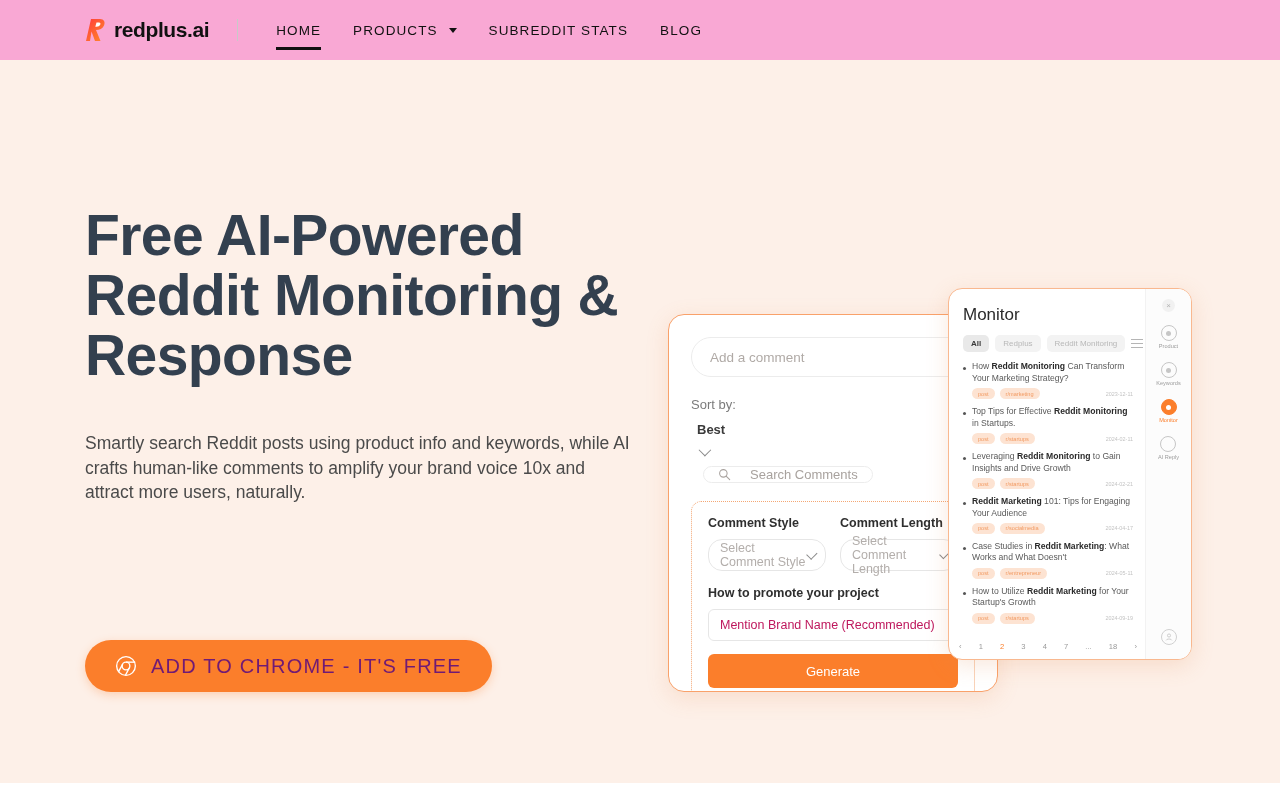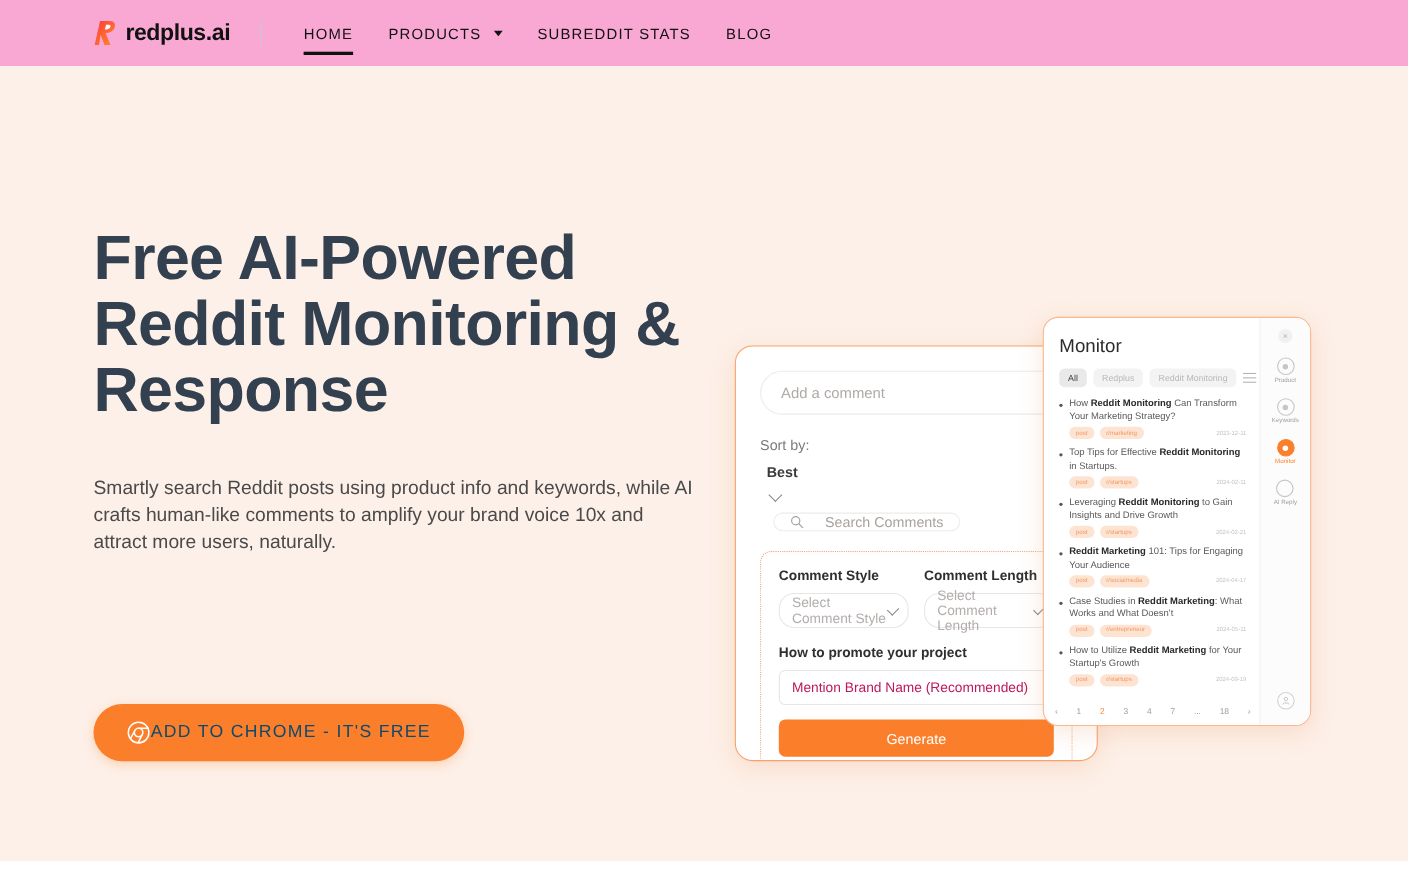--- a/index.html
+++ b/index.html
@@ -49,25 +49,25 @@
   .headline {
     font-size:57px; line-height:60px; font-weight:bold;
     color:#33404f; letter-spacing:-0.6px;
   }
   .subhead {
     margin-top:46px; font-size:17.5px; line-height:24.5px;
     color:#4a4a4a; width:545px;
   }
   .cta {
     position:absolute; left:85px; top:580px;
-    display:inline-flex; align-items:center; 
-    background:#fb7e2b; color:#0c4a6e;
+    display:inline-flex; align-items:center; gap:14px;
+    background:#fb7e2b; color:#701a75;
     border:none; border-radius:30px;
     padding:0 30px; height:52px; cursor:pointer;
-    font-size:16px; letter-spacing:1.2px; font-weight:500;
+    font-size:20px; letter-spacing:1.2px; font-weight:500;
     box-shadow:0 3px 10px rgba(251,126,43,0.28);
   }
   .chrome-icon { width:22px; height:22px; display:block; }
 
   
   .comment-card {
     position:absolute; left:668px; top:254px; width:330px; height:378px;
     background:#ffffff; border:1.5px solid #f9a16a; border-radius:16px;
     padding:22px 22px 0 22px; overflow:hidden;
     box-shadow:0 6px 22px rgba(226,140,83,0.18);
@@ -125,21 +125,21 @@
     display:flex; overflow:hidden;
     box-shadow:0 6px 22px rgba(226,140,83,0.20);
   }
   .monitor-main { flex:1; padding:16px 12px 0 14px; overflow:hidden; position:relative; }
   .monitor-title { font-size:17px; color:#2b2b2b; font-weight:500; }
   .chip-row { display:flex; align-items:center; gap:6px; margin-top:10px; }
   .chip {
     font-size:8px; padding:4px 8px; border-radius:5px;
     background:#f3f3f3; color:#b8b8b8; white-space:nowrap;
   }
-  .chip.active { background:#e9e9e9; color:#3a3a3a; font-weight:normal; }
+  .chip.active { background:#e9e9e9; color:#3a3a3a; font-weight:bold; }
   .hamburger { margin-left:auto; display:flex; flex-direction:column; gap:2.5px; }
   .hamburger span { display:block; width:12px; height:1.4px; background:#b5b5b5; }
   .post-list { margin-top:9px; }
   .post-item { display:flex; gap:6px; margin-bottom:7px; }
   .bullet {
     width:3px; height:3px; border-radius:50%; background:#555555;
     margin-top:6px; flex:none;
   }
   .post-body { flex:1; }
   .post-title { font-size:8.6px; line-height:11.6px; color:#5a5a5a; }

